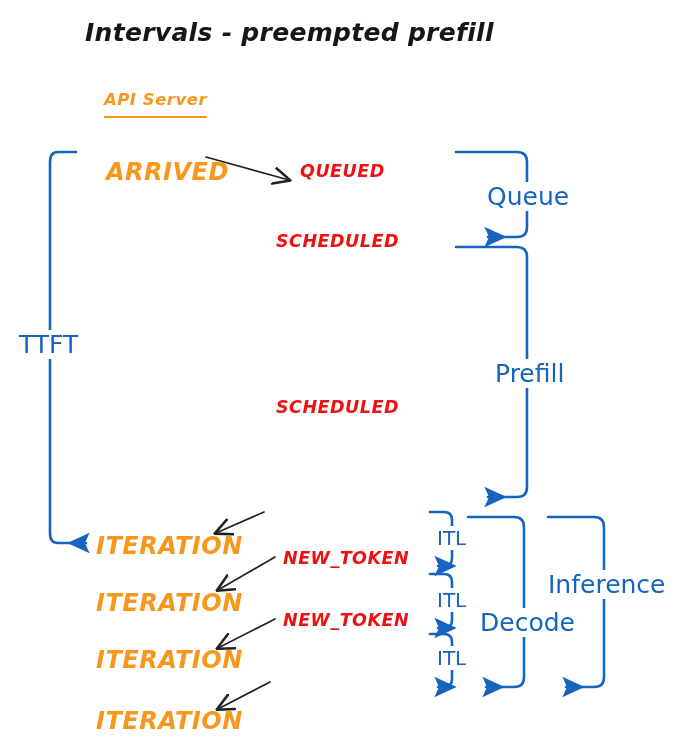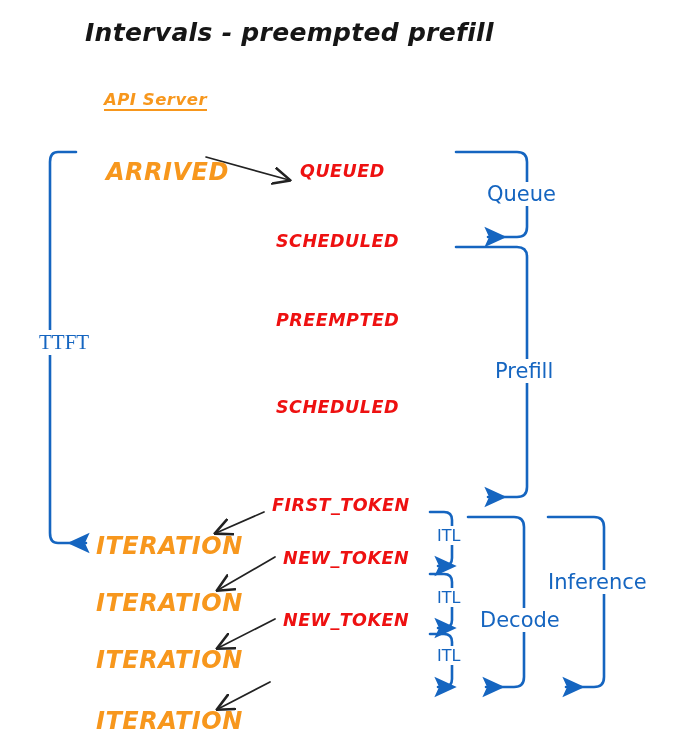--- a/index.html
+++ b/index.html
@@ -9,27 +9,27 @@
   svg#wires{position:absolute;left:0;top:0;width:679px;height:750px;}
   .lbl{position:absolute;white-space:nowrap;}
 
   
   .hand{font-family:"DejaVu Sans","Liberation Sans",sans-serif;
         font-style:italic;font-weight:700;letter-spacing:.5px;}
   .title{font-family:"DejaVu Sans","Liberation Sans",sans-serif;
          font-style:italic;font-weight:700;font-size:25px;color:#161616;
          letter-spacing:.3px;}
   .hdr{font-size:16.5px;}
-  .hdr u{text-decoration:none;border-bottom:2px solid currentColor;padding-bottom:0;}
+  .hdr u{text-decoration:none;border-bottom:2px solid currentColor;padding-bottom:7px;}
   .state{font-size:17.5px;color:#ee1111;}
   .api{font-size:24px;color:#f7971d;}
   .blue-lbl{font-family:"DejaVu Sans","Liberation Sans",sans-serif;
-            font-style:normal;font-weight:400;color:#1565c0;font-size:21px;
+            font-style:normal;font-weight:400;color:#1565c0;font-size:25px;
             background:#fff;padding:0 3px;}
-  .blue-sm{font-size:16px;}
+  .blue-sm{font-size:20px;}
 </style>
 </head>
 <body>
 
 <div id="canvas">
 
   <svg id="wires" viewBox="0 0 679 750">
     <defs>
       <marker id="bluehead" markerWidth="9" markerHeight="9" refX="7.6" refY="4.5" orient="auto" markerUnits="strokeWidth">
         <path d="M9,0.6 L0.4,4.5 L9,8.4 L7.2,4.5 Z" fill="#1565c0"></path>
@@ -72,27 +72,25 @@
   </div>
 
   <div class="lbl hand api" style="left:106px;top:158px;">ARRIVED</div>
   <div class="lbl hand api" style="left:96px;top:532px;">ITERATION</div>
   <div class="lbl hand api" style="left:96px;top:589px;">ITERATION</div>
   <div class="lbl hand api" style="left:96px;top:646px;">ITERATION</div>
   <div class="lbl hand api" style="left:96px;top:707px;">ITERATION</div>
 
   <div class="lbl hand state" style="left:300px;top:161px;">QUEUED</div>
   <div class="lbl hand state" style="left:276px;top:231px;">SCHEDULED</div>
-  <div class="lbl hand state" style="left:276px;top:310px;">PREEMPTED</div>
   <div class="lbl hand state" style="left:276px;top:397px;">SCHEDULED</div>
-  <div class="lbl hand state" style="left:272px;top:495px;">FIRST_TOKEN</div>
   <div class="lbl hand state" style="left:283px;top:548px;">NEW_TOKEN</div>
   <div class="lbl hand state" style="left:283px;top:610px;">NEW_TOKEN</div>
 
-  <div class="lbl blue-lbl" style="left:36px;top:330px;font-family:Liberation Serif, serif;">TTFT</div>
+  <div class="lbl blue-lbl" style="left:16px;top:330px;">TTFT</div>
   <div class="lbl blue-lbl" style="left:484px;top:182px;">Queue</div>
   <div class="lbl blue-lbl" style="left:492px;top:359px;">Prefill</div>
   <div class="lbl blue-lbl blue-sm" style="left:434px;top:526px;">ITL</div>
   <div class="lbl blue-lbl blue-sm" style="left:434px;top:588px;">ITL</div>
   <div class="lbl blue-lbl blue-sm" style="left:434px;top:646px;">ITL</div>
   <div class="lbl blue-lbl" style="left:545px;top:570px;">Inference</div>
   <div class="lbl blue-lbl" style="left:477px;top:608px;">Decode</div>
 
 </div>
 

